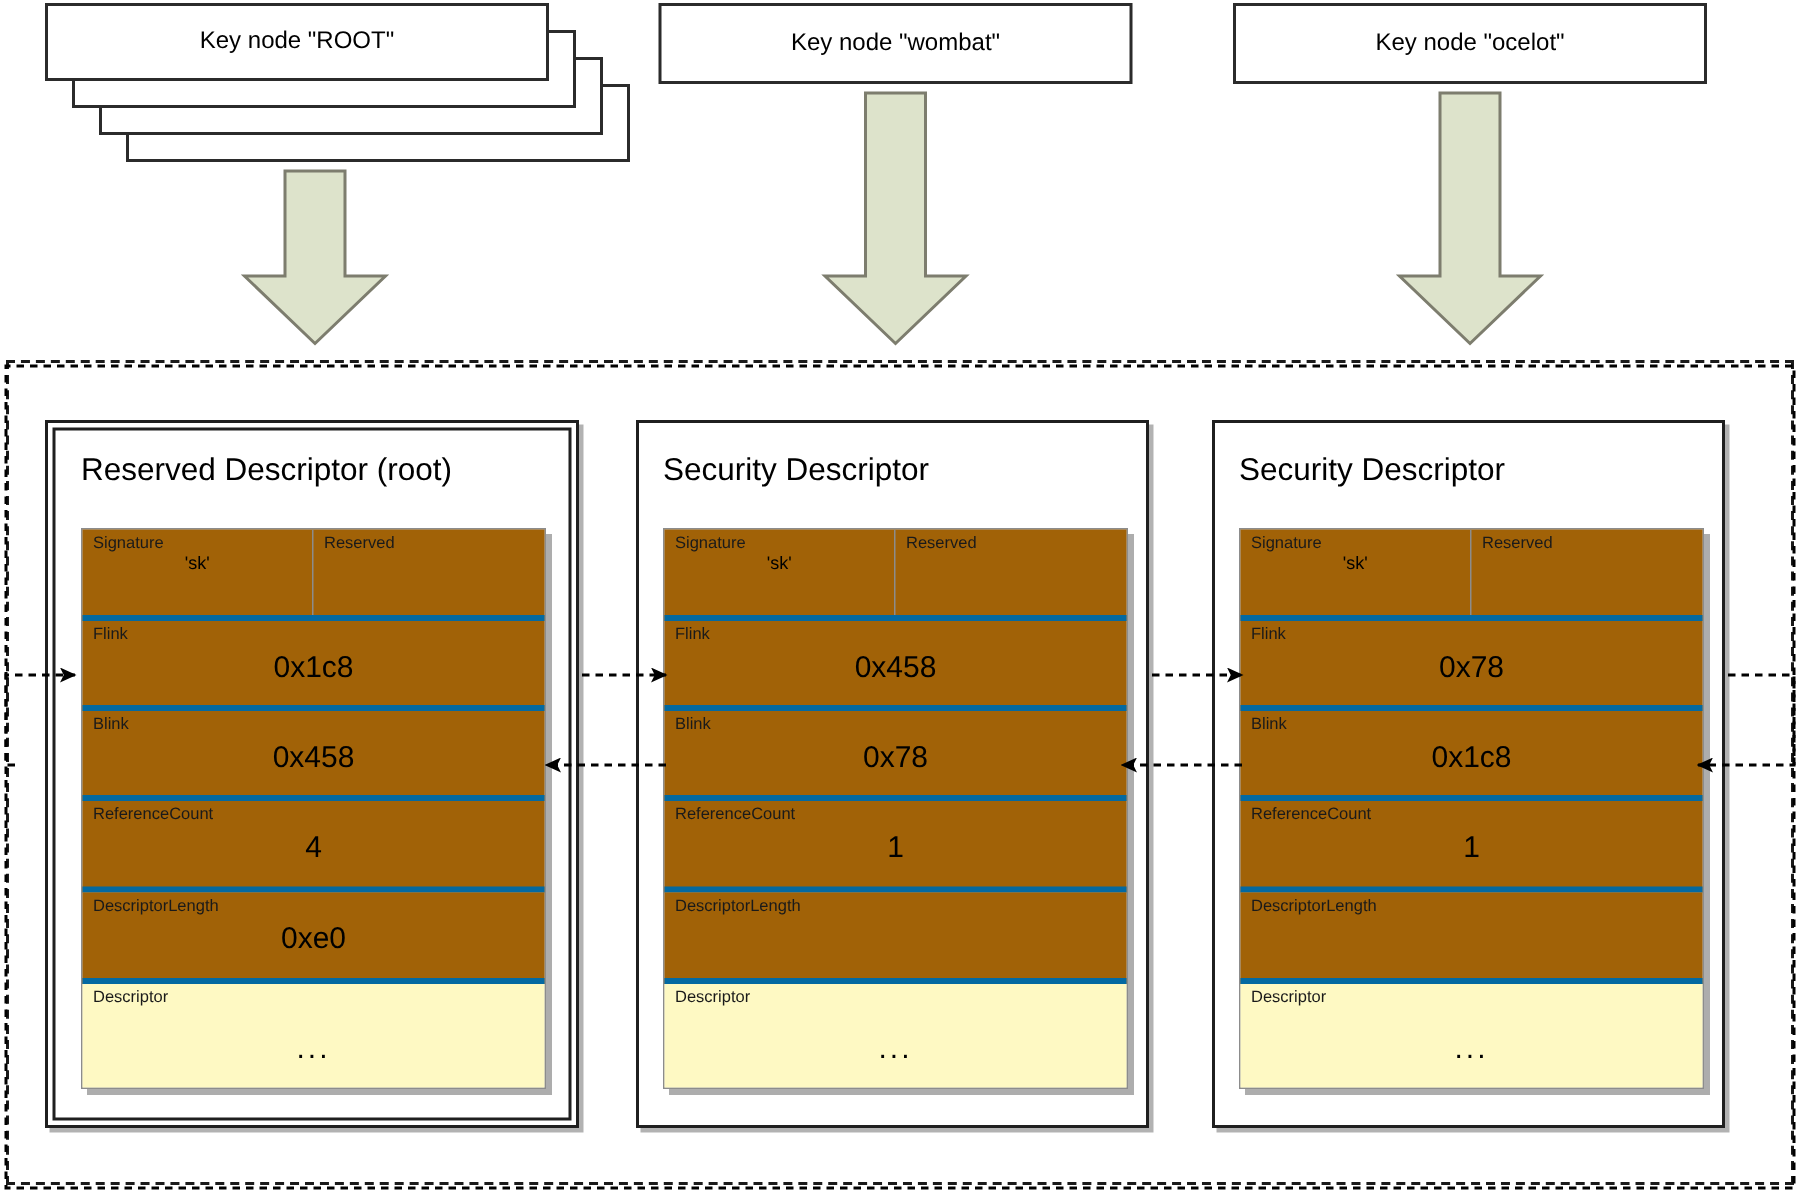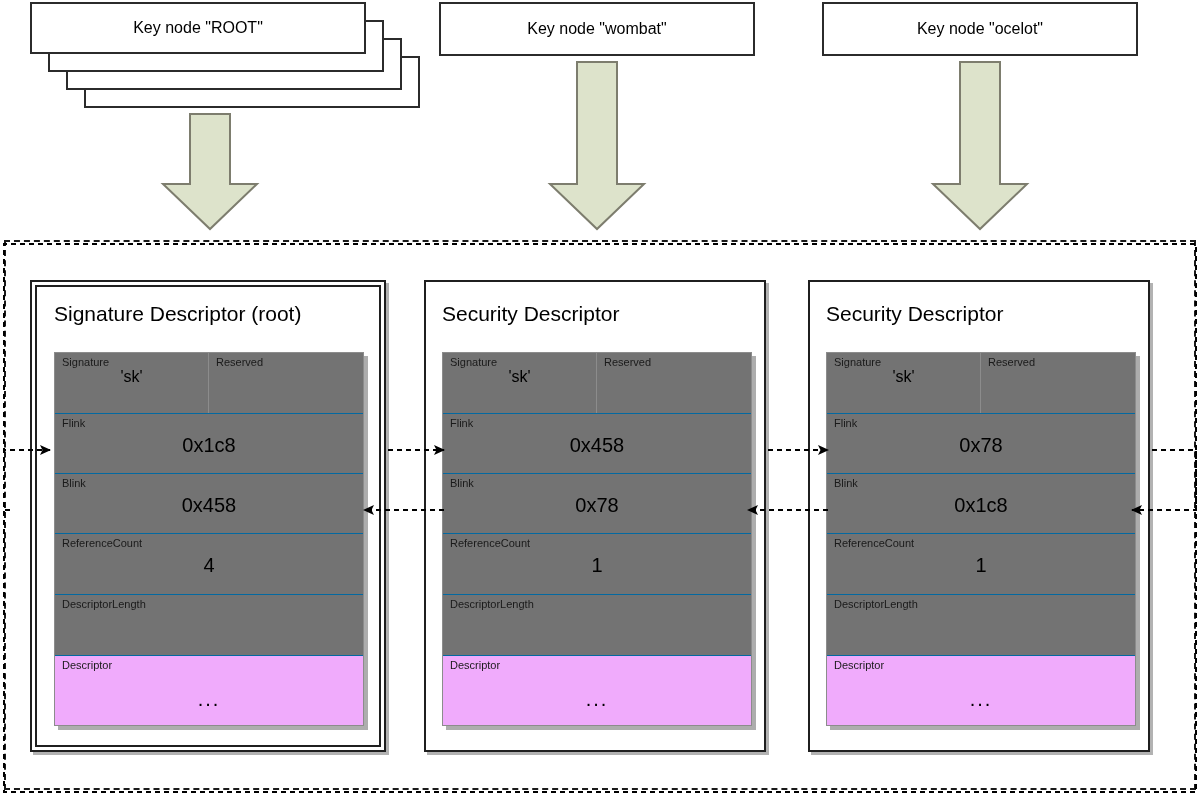--- a/index.html
+++ b/index.html
@@ -76,26 +76,26 @@
   .sd-table {
     position: absolute;
     box-sizing: border-box;
     border: 1px solid #8c8c8c;
     background: #d6d6d6;
     box-shadow: 4px 4px 0 0 rgba(0,0,0,0.32);
   }
   .sd-row {
     position: relative;
     box-sizing: border-box;
-    border-bottom: 1px solid #0369a1;
-    background: #737373;
+    border-bottom: 4px solid #0369a1;
+    background: #a16207;
     overflow: hidden;
   }
   .sd-row:last-child { border-bottom: none; }
-  .sd-row.light { background: #f0abfc; }
+  .sd-row.light { background: #fef9c3; }
 
   .sd-row-split { display: flex; }
   .sd-cell {
     position: relative;
     box-sizing: border-box;
     height: 100%;
     overflow: hidden;
   }
   .sd-cell.divider { border-right: 1px solid #8c8c8c; }
 
@@ -110,21 +110,21 @@
   }
   .field-value {
     position: absolute;
     left: 0;
     right: 0;
     text-align: center;
     font-size: 20px;
     color: #000000;
     white-space: nowrap;
   }
-  .field-value.v-sig   { top: 15px; font-size: 16px; text-align: center; }
+  .field-value.v-sig   { top: 15px; font-size: 12px; text-align: center; }
   .field-value.v-mid   { top: 20px; }
   .field-value.v-dots  { top: 32px; font-size: 20px; letter-spacing: 2px; }
 
   
   #links {
     position: absolute;
     left: 0; top: 0;
     width: 1200px;
     height: 796px;
     z-index: 6;
@@ -165,21 +165,21 @@
     <polygon points="30,2 70,2 70,124 97,124 50,169 3,124 30,124" fill="#dde3cb" stroke="#7d7d6e" stroke-width="2"></polygon>
   </svg>
 
   <svg class="down-arrow" style="left:930px; top:60px;" width="100" height="172" viewBox="0 0 100 172">
     <polygon points="30,2 70,2 70,124 97,124 50,169 3,124 30,124" fill="#dde3cb" stroke="#7d7d6e" stroke-width="2"></polygon>
   </svg>
 
   <div id="sd-container" style="left:4px; top:240px; width:1192px; height:550px;"></div>
 
   <div class="sd-card root-outline" style="left:30px; top:280px; width:356px; height:472px;">
-    <div class="sd-title" style="left:22px; top:20px;">Signature Descriptor (root)</div>
+    <div class="sd-title" style="left:22px; top:20px;">Reserved Descriptor (root)</div>
 
     <div class="sd-table" style="left:22px; top:70px; width:310px; height:374px;">
 
       <div class="sd-row sd-row-split" style="height:61px;">
         <div class="sd-cell divider" style="width:50%;">
           <span class="field-name">Signature</span>
           <span class="field-value v-sig">'sk'</span>
         </div>
         <div class="sd-cell" style="width:50%;">
           <span class="field-name">Reserved</span>
@@ -197,20 +197,21 @@
         <span class="field-value v-mid">0x458</span>
       </div>
 
       <div class="sd-row" style="height:61px;">
         <span class="field-name">ReferenceCount</span>
         <span class="field-value v-mid">4</span>
       </div>
 
       <div class="sd-row" style="height:61px;">
         <span class="field-name">DescriptorLength</span>
+        <span class="field-value v-mid">0xe0</span>
       </div>
 
       <div class="sd-row light" style="height:69px;">
         <span class="field-name">Descriptor</span>
         <span class="field-value v-dots">...</span>
       </div>
     </div>
   </div>
 
   <div class="sd-card plain-outline" style="left:424px; top:280px; width:342px; height:472px;">

